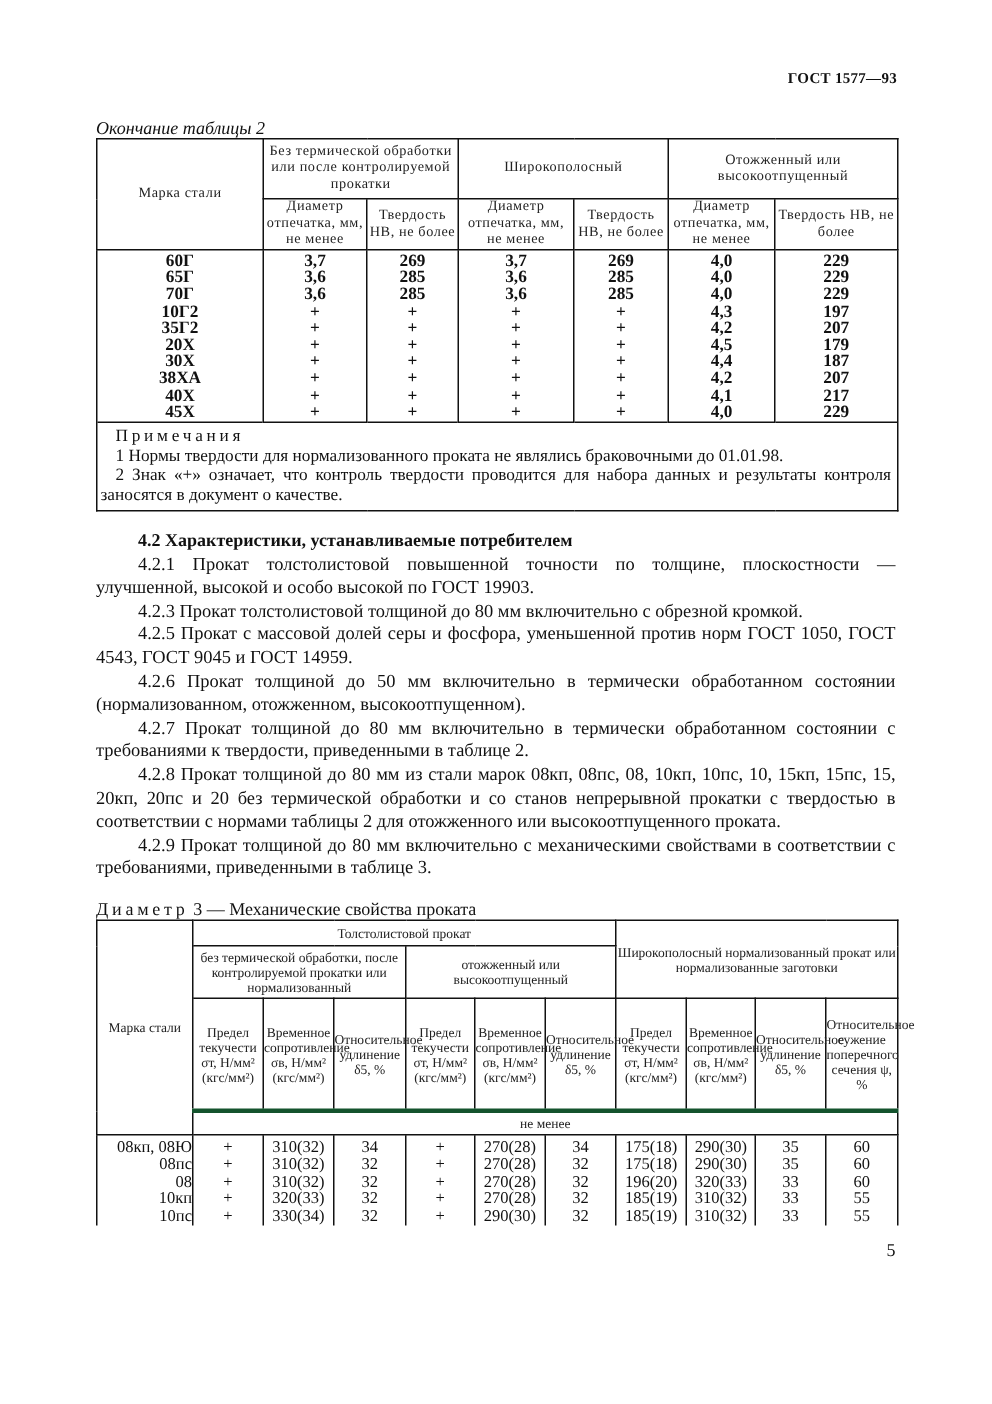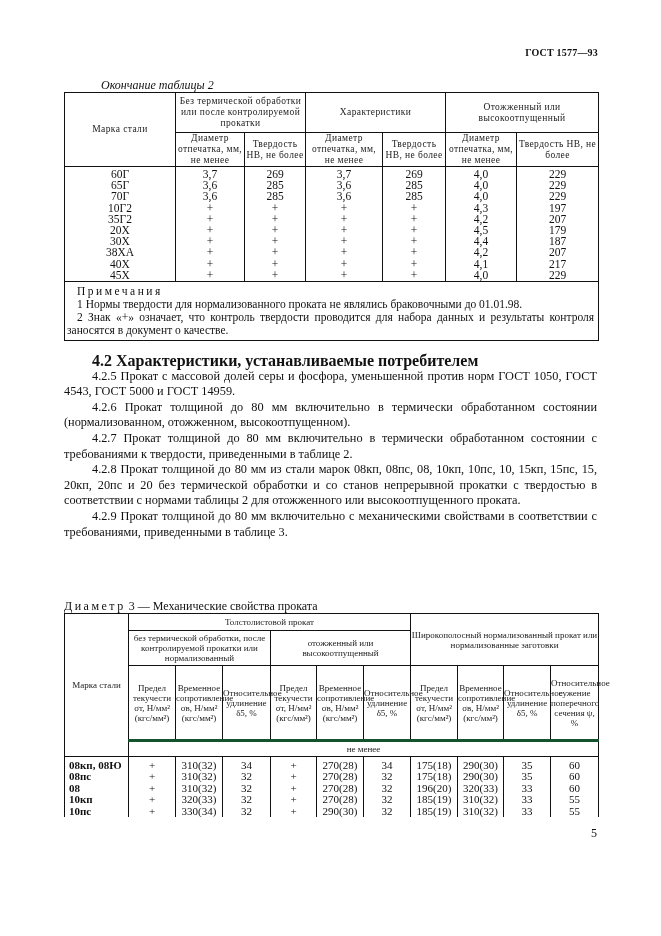--- a/index.html
+++ b/index.html
@@ -1,42 +1,42 @@
 <!DOCTYPE html>
 <html><head>
 <meta charset="utf-8">
 <style>
   html, body { margin:0; padding:0; background:#fff; }
   body { width:661px; height:936px; position:relative; overflow:hidden;
          font-family:"Liberation Serif", "DejaVu Serif", serif; color:#111; }
   .gost-header { position:absolute; top:47px; right:63px; font-weight:bold; font-size:10px; letter-spacing:0.2px; }
-  .caption2 { position:absolute; top:78px; left:64px; font-style:italic; font-size:12px;margin-left:37px; }
+  .caption2 { position:absolute; top:78px; left:64px; font-style:italic; font-size:12px; }
   table { border-collapse:collapse; position:absolute; left:64px; width:534px; table-layout:fixed; }
   td, th { border:1px solid #111; padding:0; font-weight:normal; vertical-align:middle; text-align:center; }
   .t2 { top:92px; }
   .t2 .hdr { font-size:9.5px; line-height:11px; letter-spacing:0.4px; color:#222; }
   .t2 .hdr-top { height:40px; }
   .t2 .hdr-sub { height:31px; }
   .t2 .heavy td { border-top:3px solid #111; }
   .t2 .body td { font-size:11.5px; line-height:11.2px; border-top:0; border-bottom:0; padding:0; }
-  .t2 .body td.lft { padding-top:2px; }
+  .t2 .body td.lft { padding-top:2px;font-weight:bold; }
   .colcell { display:block; }
   .t2 .note-cell { text-align:left; font-size:11.5px; line-height:13px; padding:3px 4px 3px 2px; border-top:1px solid #111; border-bottom:1.5px solid #111; }
   .note-title { letter-spacing:2.5px; padding-left:10px;font-family:Liberation Serif, serif; }
   .note-line { text-indent:10px; text-align:justify; }
   .section { position:absolute; left:64px; width:533px; font-size:12.3px; line-height:15.6px; }
   .section p { margin:0; text-indent:28px; text-align:justify; }
-  .section .hdg { font-weight:bold; text-indent:28px; font-size:16px; }
+  .section .hdg { font-weight:bold; text-indent:28px; font-size:12px; }
   .caption3 { position:absolute; top:599px; left:64px; font-size:12px; }
   .caption3 .sp { letter-spacing:2.5px; }
   .t3 { top:613px; }
   .t3 .hdr { font-size:9px; line-height:10px; color:#222; }
   .t3 .heavy td { border-top:3px solid #14532d; }
   .t3 .body td { font-size:11px; line-height:11.4px; border-top:0; border-bottom:0; }
-  .t3 .body td.lft { text-align:left; padding-left:4px;font-weight:bold; }
+  .t3 .body td.lft { text-align:right; padding-left:4px; }
   .page-num { position:absolute; top:826px; left:591px; font-size:12px; }
 </style>
 </head>
 <body>
 
 <div class="gost-header">ГОСТ 1577—93</div>
 <div class="caption2">Окончание таблицы 2</div>
 
 <table class="t2">
   <colgroup>
@@ -45,21 +45,21 @@
       <col style="width:61px">
     <col style="width:77px">
       <col style="width:63px">
       <col style="width:71px">
       <col style="width:82px">
   </colgroup>
   <tbody>
       <tr class="hdr hdr-top">
     <td rowspan="2">Марка стали</td>
     <td colspan="2">Без термической обработки или после контролируемой прокатки</td>
-    <td colspan="2">Характеристики</td>
+    <td colspan="2">Широкополосный</td>
     <td colspan="2">Отожженный или высокоотпущенный</td>
   </tr>
   <tr class="hdr hdr-sub">
     <td>Диаметр отпечатка, мм, не менее</td>
     <td>Твердость НВ, не более</td>
     <td>Диаметр отпечатка, мм, не менее</td>
     <td>Твердость НВ, не более</td>
     <td>Диаметр отпечатка, мм, не менее</td>
     <td>Твердость НВ, не более</td>
   </tr>
@@ -154,22 +154,24 @@
       <div class="note-title">Примечания</div>
       <div class="note-line">1 Нормы твердости для нормализованного проката не являлись браковочными до 01.01.98.</div>
       <div class="note-line">2 Знак «+» означает, что контроль твердости проводится для набора данных и результаты контроля заносятся в документ о качестве.</div>
     </td>
   </tr>
 </tbody>
   </table>
 
 <div class="section" style="top:353px">
   <p class="hdg">4.2 Характеристики, устанавливаемые потребителем</p>
-  <p>4.2.5 Прокат с массовой долей серы и фосфора, уменьшенной против норм ГОСТ 1050, ГОСТ 4543, ГОСТ 5000 и ГОСТ 14959.</p>
-  <p>4.2.6 Прокат толщиной до 80 мм включительно в термически обработанном состоянии (нормализованном, отожженном, высокоотпущенном).</p>
+  <p>4.2.1 Прокат толстолистовой повышенной точности по толщине, плоскостности — улучшенной, высокой и особо высокой по ГОСТ 19903.</p>
+  <p>4.2.3 Прокат толстолистовой толщиной до 80 мм включительно с обрезной кромкой.</p>
+  <p>4.2.5 Прокат с массовой долей серы и фосфора, уменьшенной против норм ГОСТ 1050, ГОСТ 4543, ГОСТ 9045 и ГОСТ 14959.</p>
+  <p>4.2.6 Прокат толщиной до 50 мм включительно в термически обработанном состоянии (нормализованном, отожженном, высокоотпущенном).</p>
   <p>4.2.7 Прокат толщиной до 80 мм включительно в термически обработанном состоянии с требованиями к твердости, приведенными в таблице 2.</p>
   <p>4.2.8 Прокат толщиной до 80 мм из стали марок 08кп, 08пс, 08, 10кп, 10пс, 10, 15кп, 15пс, 15, 20кп, 20пс и 20 без термической обработки и со станов непрерывной прокатки с твердостью в соответствии с нормами таблицы 2 для отожженного или высокоотпущенного проката.</p>
   <p>4.2.9 Прокат толщиной до 80 мм включительно с механическими свойствами в соответствии с требованиями, приведенными в таблице 3.</p>
 </div>
 
 <div class="caption3">
   <span class="sp">Диаметр</span><span> 3 — Механические свойства проката</span>
 </div>
 
 <table class="t3">

